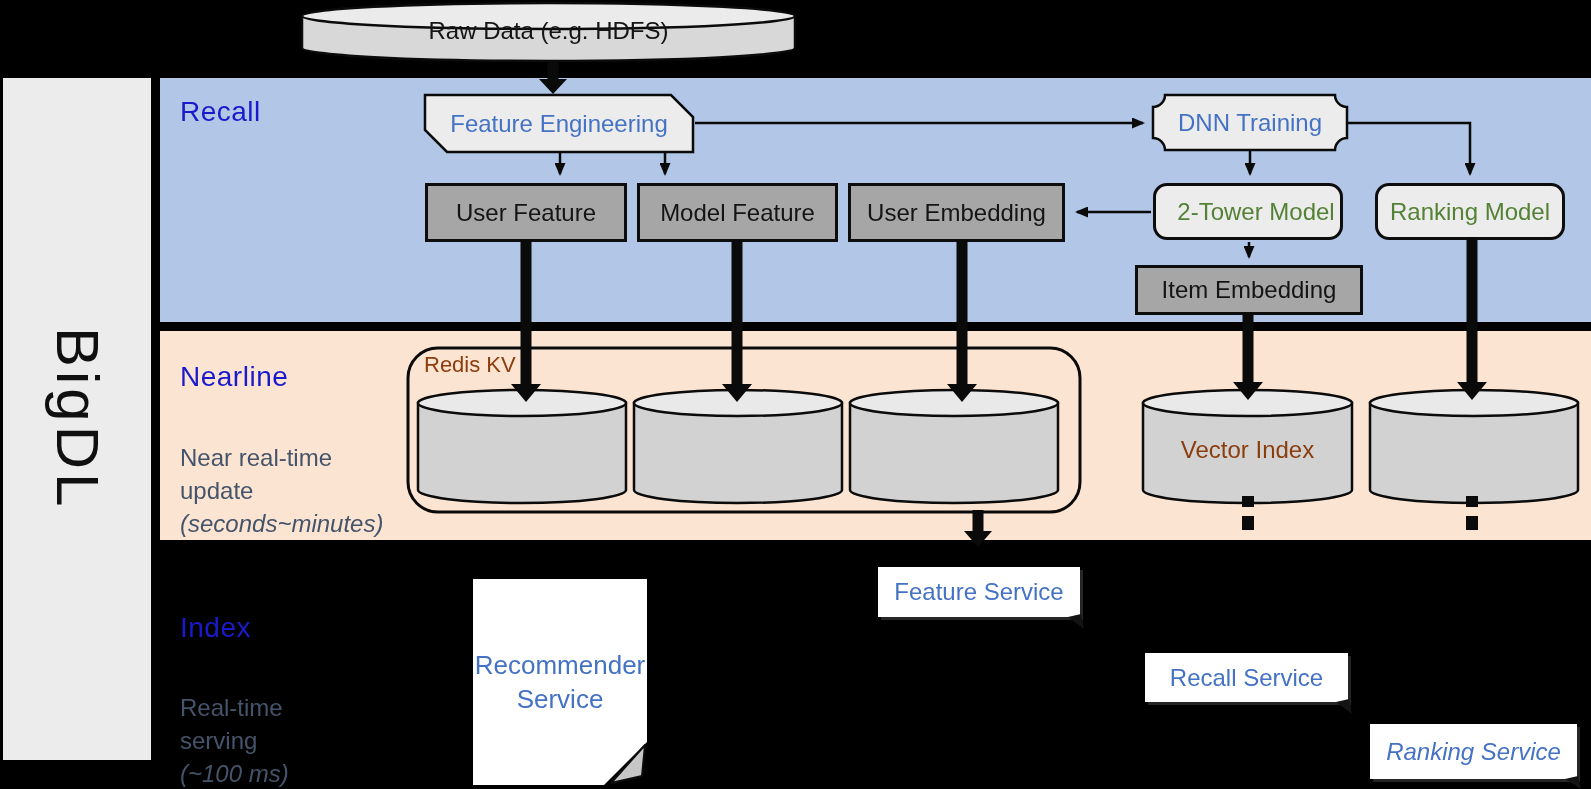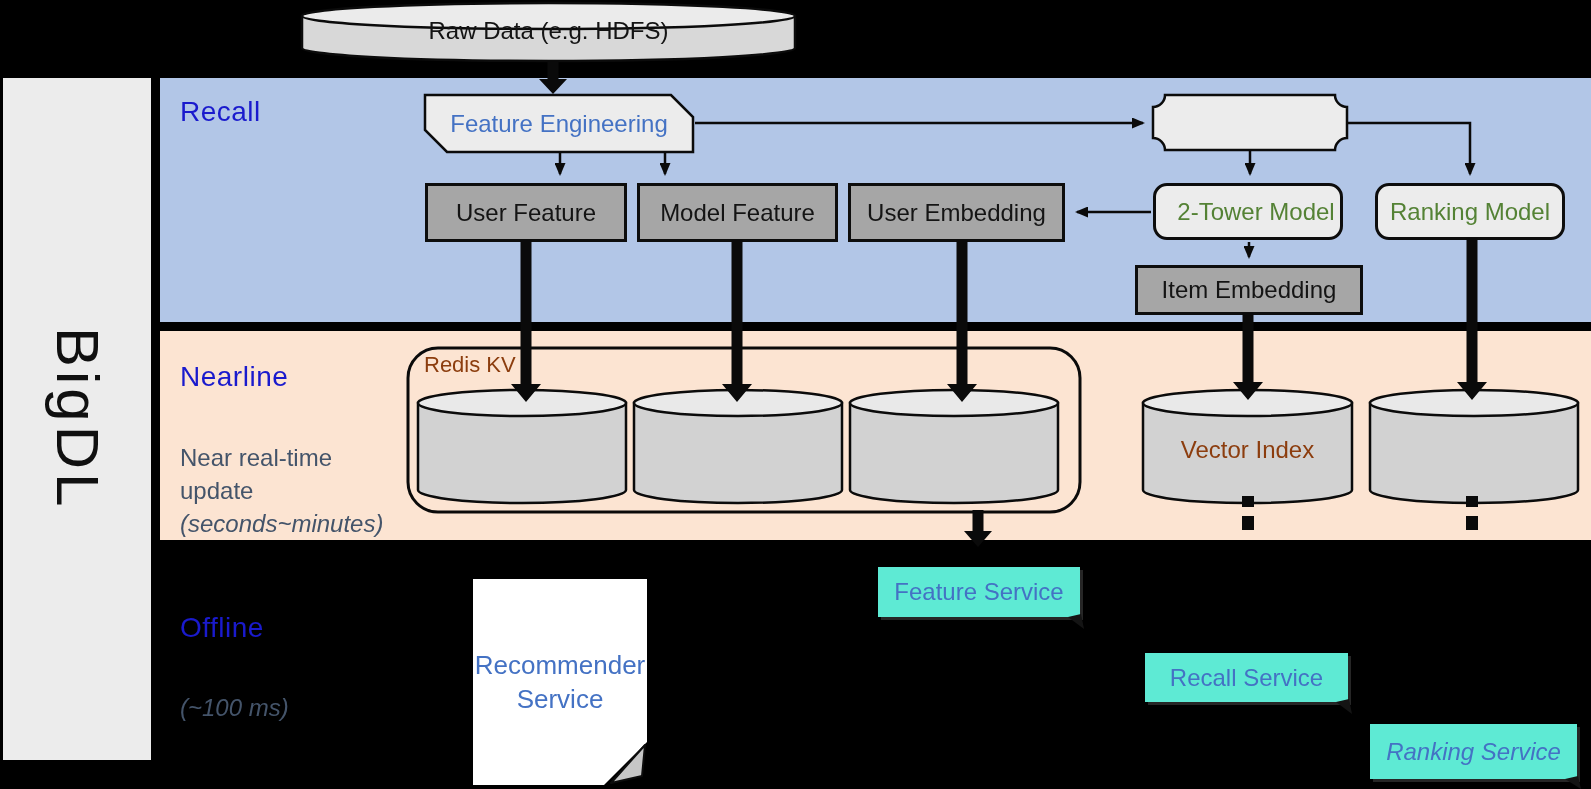--- a/index.html
+++ b/index.html
@@ -9,21 +9,21 @@
   .band{position:absolute;}
   .band-title{position:absolute;font-size:28px;color:#1a1acd;letter-spacing:.5px;}
   .band-desc{position:absolute;font-size:24px;line-height:33px;color:#44546a;white-space:pre-line;}
   .band-desc .it{font-style:italic;}
   .ctr{display:flex;align-items:center;justify-content:center;text-align:center;}
   .node-label{position:absolute;font-size:24px;color:#4472c4;}
   .gray-box{position:absolute;background:#a6a6a6;border:3px solid #0d0d0d;box-sizing:border-box;
             font-size:24px;color:#141414;}
   .round-box{position:absolute;background:#ececec;border:3px solid #0d0d0d;border-radius:14px;
              box-sizing:border-box;font-size:24px;color:#548235;}
-  .svc-box{position:absolute;background:#5eead4;box-sizing:border-box;font-size:24px;color:#4472c4;
+  .svc-box{position:absolute;background:#ffffff;box-sizing:border-box;font-size:24px;color:#4472c4;
            box-shadow:3px 3px 0 rgba(110,110,110,.35);}
   .db-label{position:absolute;font-size:24px;color:#8c3d0e;}
   #bigdl-bar{position:absolute;left:3px;top:78px;width:148px;height:682px;background:#ececec;}
   #bigdl-text{width:100%;height:100%;display:flex;align-items:center;justify-content:center;
               writing-mode:vertical-rl;font-size:60px;color:#101010;letter-spacing:4px;}
   #doc{position:absolute;left:473px;top:579px;width:174px;height:206px;background:#ffffff;}
   #doc-text{width:100%;height:100%;white-space:pre-line;font-size:26px;line-height:34px;color:#4472c4;}
   svg.overlay{position:absolute;left:0;top:0;pointer-events:none;}
   .txt{pointer-events:none;}
 </style>
@@ -41,23 +41,25 @@
 
   <div class="band-title txt" style="left:180px;top:96px;">Recall</div>
 
   <div class="band-title txt" style="left:180px;top:361px;">Nearline</div>
   <div class="band-desc txt" style="left:180px;top:408px;width:230px;">
     <span>Near real-time
 update
 </span><span class="it">(seconds~minutes)</span>
   </div>
 
-  <div class="band-title txt" style="left:180px;top:612px;">Offline</div>
+  <div class="band-title txt" style="left:180px;top:612px;">Index</div>
   <div class="band-desc txt" style="left:180px;top:658px;width:180px;">
-    <span class="it">(~100 ms)</span>
+    <span>Real-time
+serving
+</span><span class="it">(~100 ms)</span>
   </div>
 
   <div class="gray-box ctr" style="left:425px;top:183px;width:202px;height:59px;">
        <span>User Feature</span>
     </div>
   <div class="gray-box ctr" style="left:637px;top:183px;width:201px;height:59px;">
        <span>Model Feature</span>
     </div>
   <div class="gray-box ctr" style="left:848px;top:183px;width:217px;height:59px;">
        <span>User Embedding</span>
@@ -155,20 +157,23 @@
   </svg>
 
   <div class="abs ctr txt" style="left:302px;top:6px;width:493px;height:50px;font-size:24px;color:#141414;">
        <span>Raw Data (e.g. HDFS)</span>
     </div>
 
   <div class="abs ctr node-label txt" style="left:427px;top:97px;width:264px;height:53px;">
        <span>Feature Engineering</span>
     </div>
 
+  <div class="abs ctr node-label txt" style="left:1155px;top:96px;width:190px;height:53px;">
+       <span>DNN Training</span>
+    </div>
 
   <div class="db-label txt" style="left:424px;top:352px;font-size:22px;">Redis KV</div>
 
   <div class="abs ctr db-label txt" style="left:1143px;top:420px;width:209px;height:60px;">
        <span>Vector Index</span>
     </div>
 
 
 </div>
 

